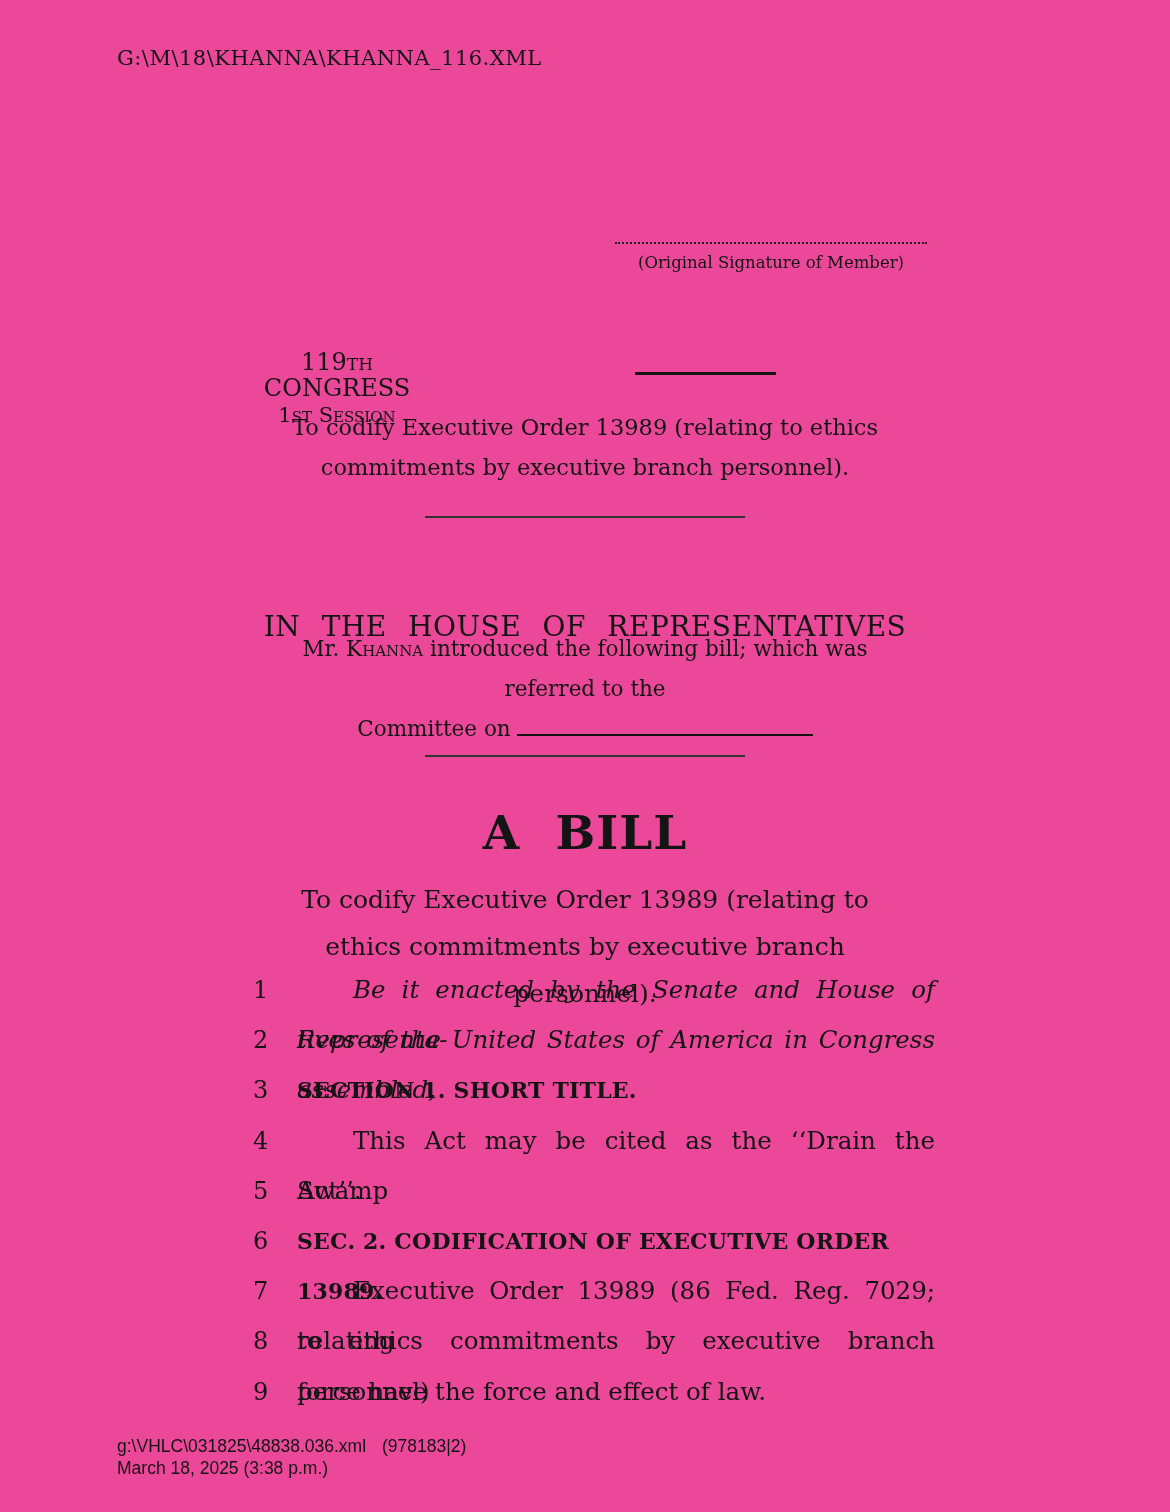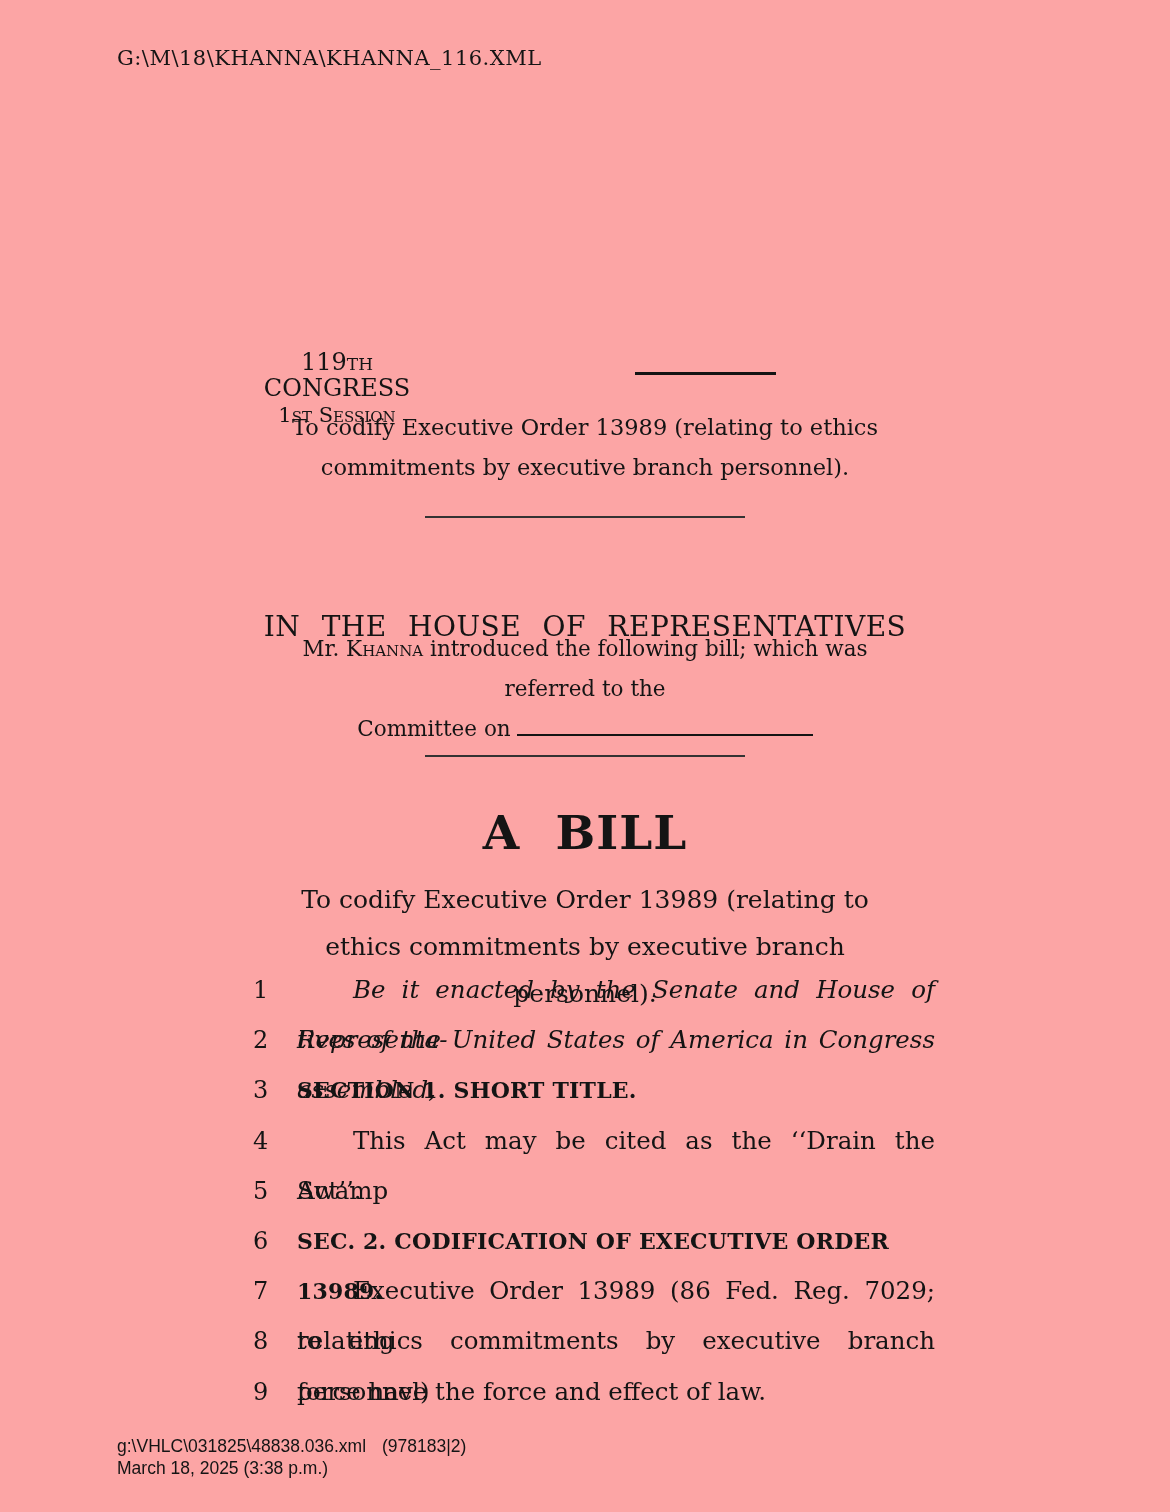--- a/index.html
+++ b/index.html
@@ -1,21 +1,21 @@
 <!DOCTYPE html>
 <html><head>
 <meta charset="utf-8">
 <style>
   * { margin: 0; padding: 0; box-sizing: border-box; }
   html, body { background: #e8e8e8; }
   .page {
     position: relative;
     width: 1170px;
     height: 1512px;
-    background: #fca5a5;
+    background: #ec4899;
     color: #141414;
     font-family: "DejaVu Serif", serif;
     overflow: hidden;
     margin: 0 auto;
   }
 
   .doc-path {
     position: absolute;
     top: 46px; left: 117px;
     font-size: 21px;
@@ -163,20 +163,24 @@
   .footer-code { position: absolute; top: 1436px; left: 371px; margin-left: 11px; }
   .footer-date { position: absolute; top: 1458px; left: 117px; }
 </style>
 </head>
 <body>
 
 <div class="page">
 
   <div class="doc-path">G:\M\18\KHANNA\KHANNA_116.XML</div>
 
+  <div class="sig-block">
+    <div class="sig-line"></div>
+    <div class="sig-caption">(Original Signature of Member)</div>
+  </div>
 
   <div class="congress-block">
     <div class="congress-line">119th CONGRESS</div>
     <div class="session-line">1st Session</div>
   </div>
 
   <div class="hr-blank-line"></div>
 
   <div class="preamble-title">To codify Executive Order 13989 (relating to ethics commitments by executive branch personnel).</div>
 

